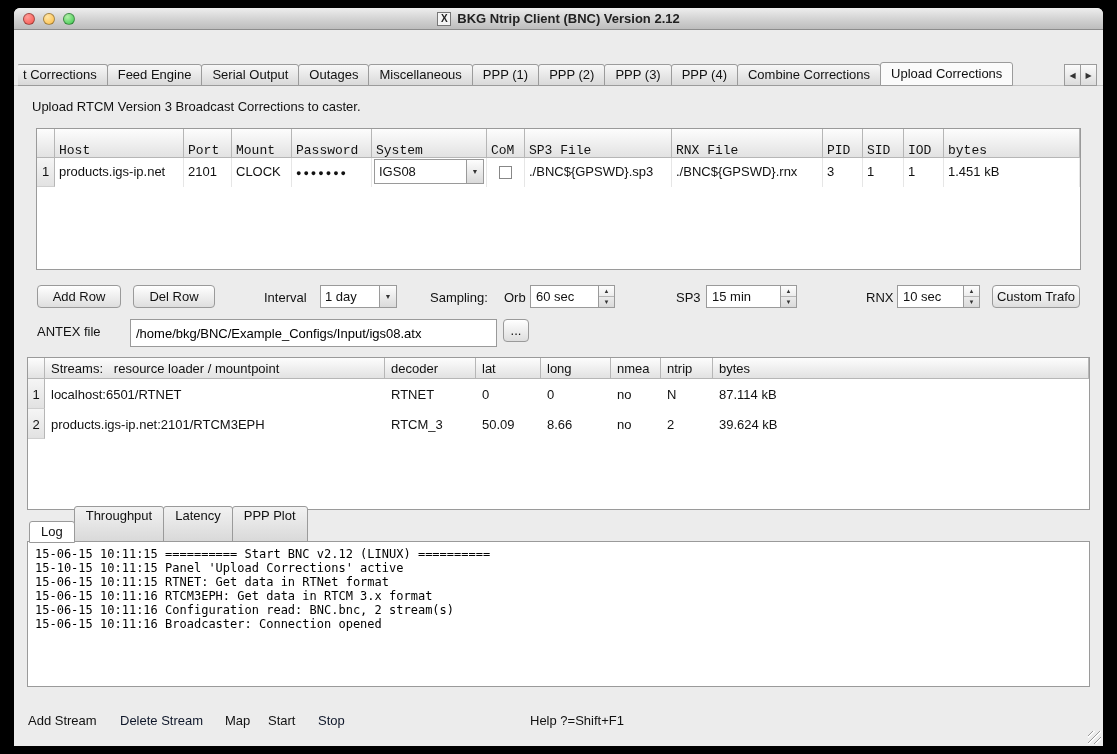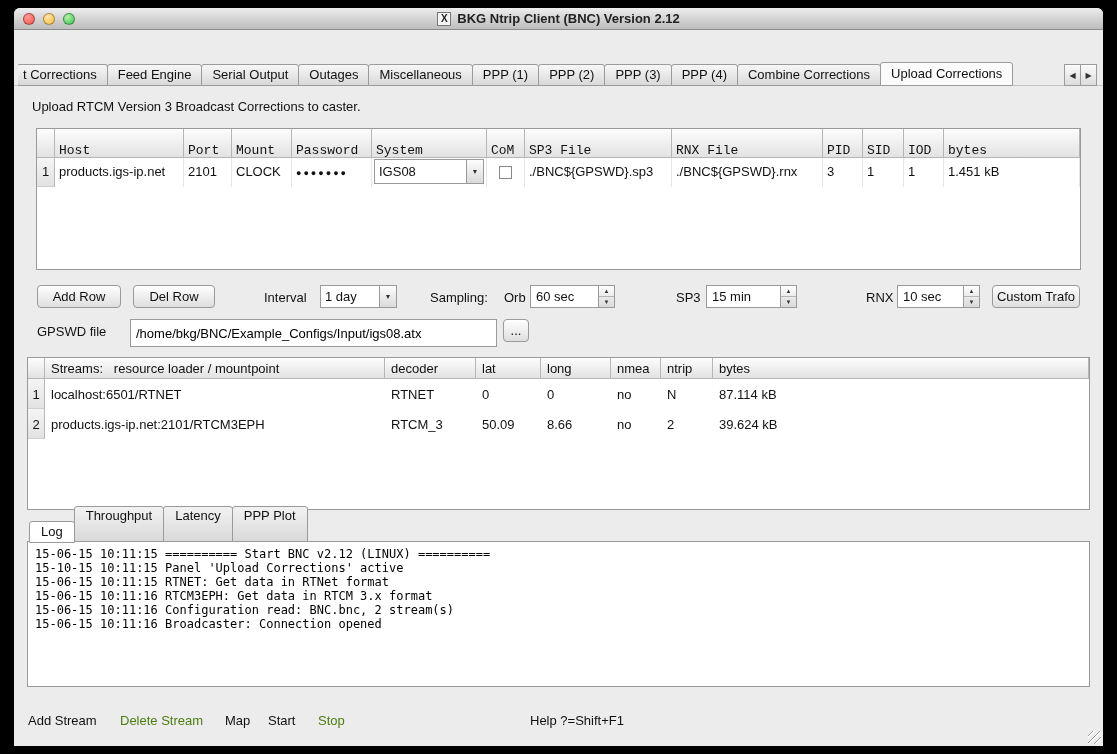--- a/index.html
+++ b/index.html
@@ -104,21 +104,21 @@
           border:1px solid #9a9a9a; margin-left:-1px; border-radius:3px 3px 0 0; position:relative; z-index:1; }
   .btab.active { background:#ffffff; height:22px; line-height:20px; z-index:3; margin-bottom:-1px; }
   .logbox { position:absolute; left:13px; top:533px; width:1063px; height:146px;
             background:#fff; border:1px solid #9a9a9a; padding:5px 7px; overflow:hidden; z-index:2; }
   .log-line { font-family:"DejaVu Sans Mono","Liberation Mono",monospace; font-size:12px;
               line-height:14px; white-space:pre; color:#000; }
 
   
   .bottombar { position:absolute; left:0; top:701px; right:0; height:26px;padding-left:48px; }
   .bb-item { position:absolute; top:4px; }
-  .bb-item.disabled { color:#4d7c0f; }
+  .bb-item.disabled { color:#0f172a; }
 
   .grip { position:absolute; right:2px; bottom:2px; width:13px; height:13px;
           background:repeating-linear-gradient(135deg, transparent 0 3px, #9a9a9a 3px 4px, #fdfdfd 4px 5px); }
 </style>
 </head>
 <body>
 
 <div class="window">
 
   <div class="titlebar">
@@ -235,21 +235,21 @@
       <span class="spin-btns">
         <span class="sb up">▲</span>
         <span class="sb">▼</span>
       </span>
     </div>
 
     <div class="btn" style="left:978px;width:88px">Custom Trafo</div>
   </div>
 
   <div class="antexrow">
-    <span class="lbl" style="left:23px">GPSWD file</span>
+    <span class="lbl" style="left:23px">ANTEX file</span>
     <input class="antex-input" type="text" value="/home/bkg/BNC/Example_Configs/Input/igs08.atx" style="">
     <div class="btn" style="left:489px;width:26px">...</div>
   </div>
 
   <div class="stable">
     <div class="st-grid">
       <div class="st-hcell"></div>
       <div class="st-hcell">Streams:   resource loader / mountpoint</div>
       <div class="st-hcell">decoder</div>
       <div class="st-hcell">lat</div>

